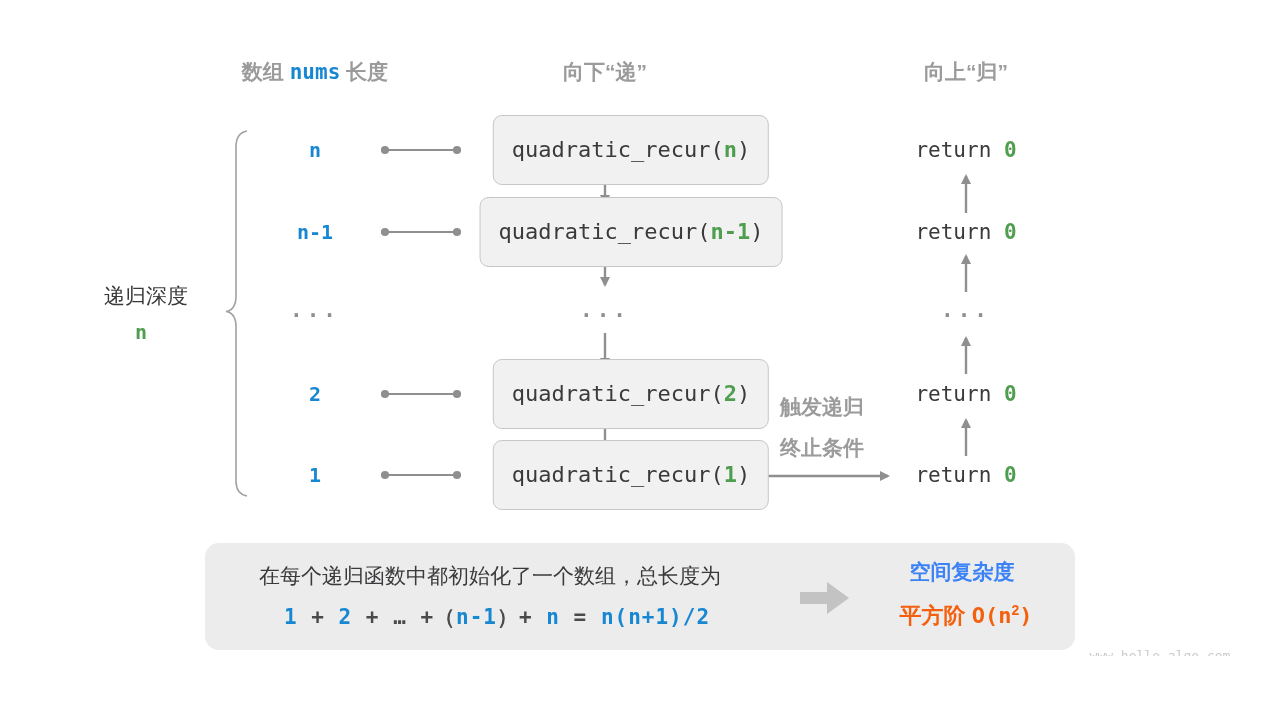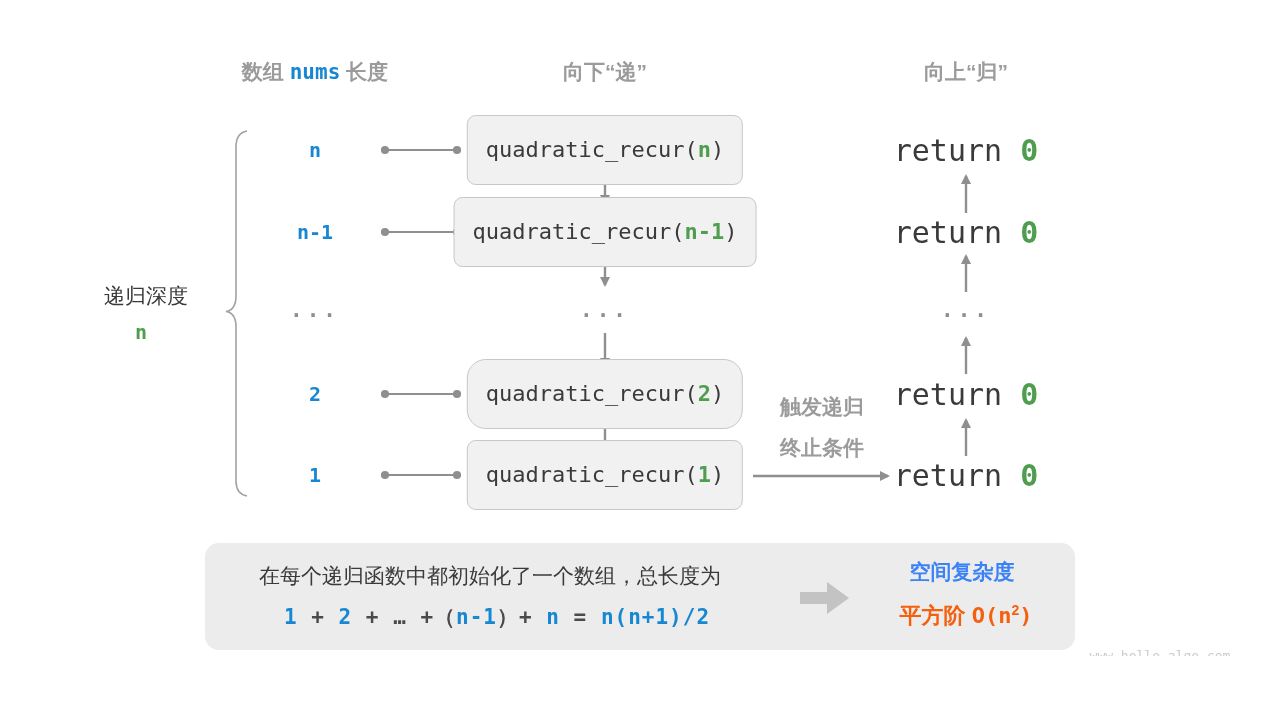--- a/index.html
+++ b/index.html
@@ -12,25 +12,25 @@
 
   .hdr { color:#9b9b9b; font-weight:bold; font-size:21px; }
   .hdr .code { color:#1787d2; font-family:"DejaVu Sans Mono", monospace; font-size:21px; }
 
   .len-val { color:#1787d2; font-weight:bold; font-size:20px; font-family:"DejaVu Sans Mono", monospace; }
   .dots { color:#8f8f8f; font-weight:bold; font-size:21px; letter-spacing:4px; font-family:"DejaVu Sans Mono", monospace; }
 
   .box {
     background:#f1f1f1; border:1.5px solid #c7c7c7; border-radius:9px;
     height:36px; line-height:35px; padding:16px 18px;
-    font-family:"DejaVu Sans Mono", monospace; font-size:22px; color:#3a3a3c;
+    font-family:"DejaVu Sans Mono", monospace; font-size:22px; color:#3a3a3c;margin-left:26px;
   }
   .box .arg { color:#4f9e4f; font-weight:bold; }
 
-  .ret { font-family:"DejaVu Sans Mono", monospace; font-size:30px; color:#3a3a3c; }
+  .ret { font-family:"DejaVu Sans Mono", monospace; font-size:21px; color:#3a3a3c; }
   .ret .val { color:#4f9e4f; font-weight:bold; }
 
   .depth-cn { color:#3a3a3c; font-size:21px; }
   .depth-n { color:#4f9e4f; font-weight:bold; font-size:20px; font-family:"DejaVu Sans Mono", monospace; }
 
   .annot { color:#9b9b9b; font-weight:bold; font-size:21px; line-height:41px; text-align:center; }
 
   .panel { background:#ececec; border-radius:14px; width:870px; height:107px; left:205px; top:543px; }
   .desc { color:#3a3a3c; font-size:21px; }
   .formula { font-family:"DejaVu Sans Mono", monospace; font-weight:bold; font-size:21px; letter-spacing:1px; }
@@ -114,21 +114,21 @@
   <div class="abs ctr len-val" style="left:315px; top:394px;">2</div>
   <div class="abs ctr len-val" style="left:315px; top:475px;">1</div>
 
   <div class="abs ctr box" style="left:605px; top:150px;">
     <span>quadratic_recur(</span><span class="arg">n</span><span>)</span>
   </div>
   <div class="abs ctr box" style="left:605px; top:232px;">
     <span>quadratic_recur(</span><span class="arg">n-1</span><span>)</span>
   </div>
   <div class="abs ctr dots" style="left:605px; top:310px;">...</div>
-  <div class="abs ctr box" style="left:605px; top:394px;border-radius:19px;">
+  <div class="abs ctr box" style="left:605px; top:394px;">
     <span>quadratic_recur(</span><span class="arg">2</span><span>)</span>
   </div>
   <div class="abs ctr box" style="left:605px; top:475px;text-align:center;">
     <span>quadratic_recur(</span><span class="arg">1</span><span>)</span>
   </div>
 
   <div class="abs ctr ret" style="left:966px; top:150px;">
     <span>return </span><span class="val">0</span>
   </div>
   <div class="abs ctr ret" style="left:966px; top:232px;">

